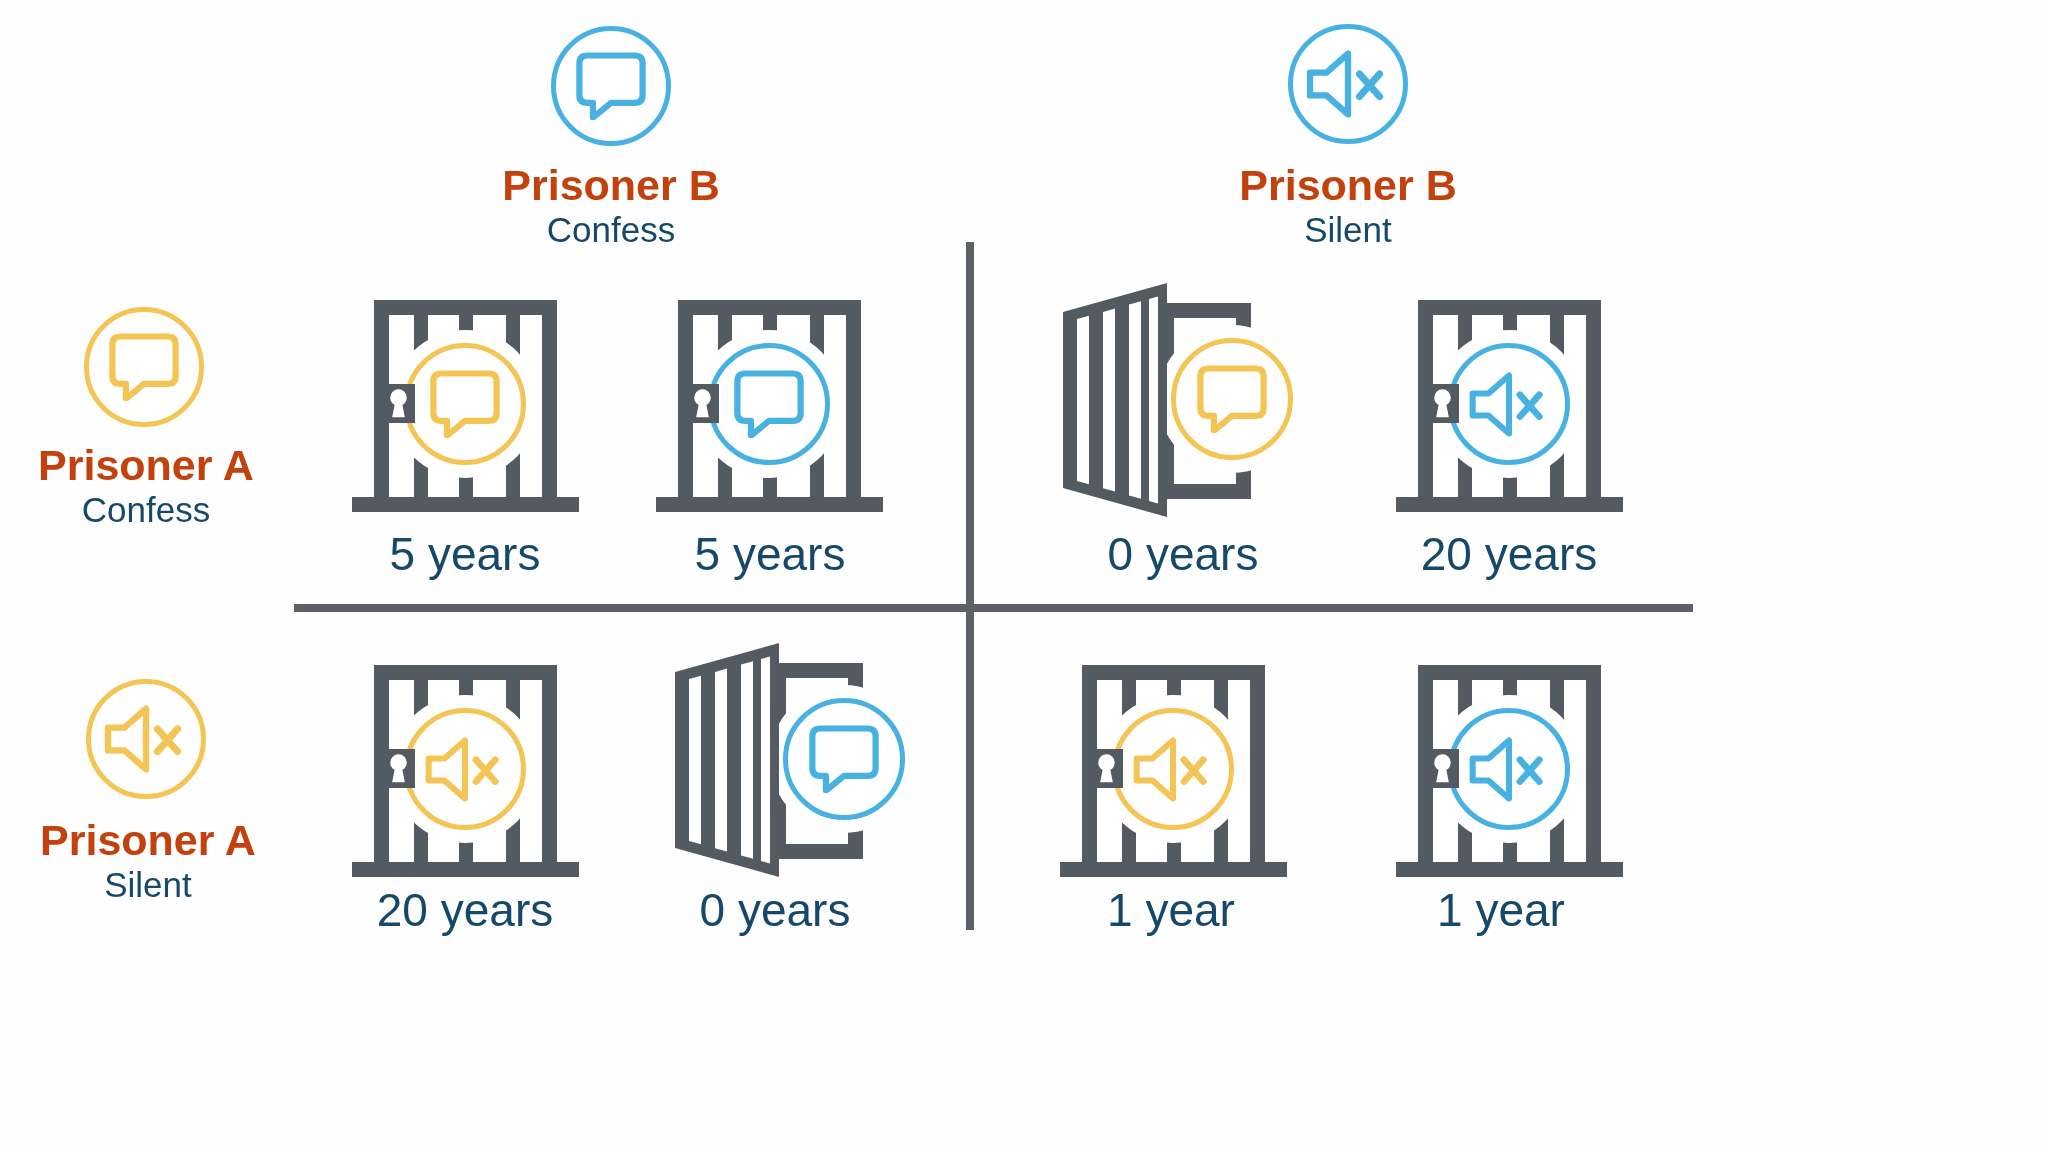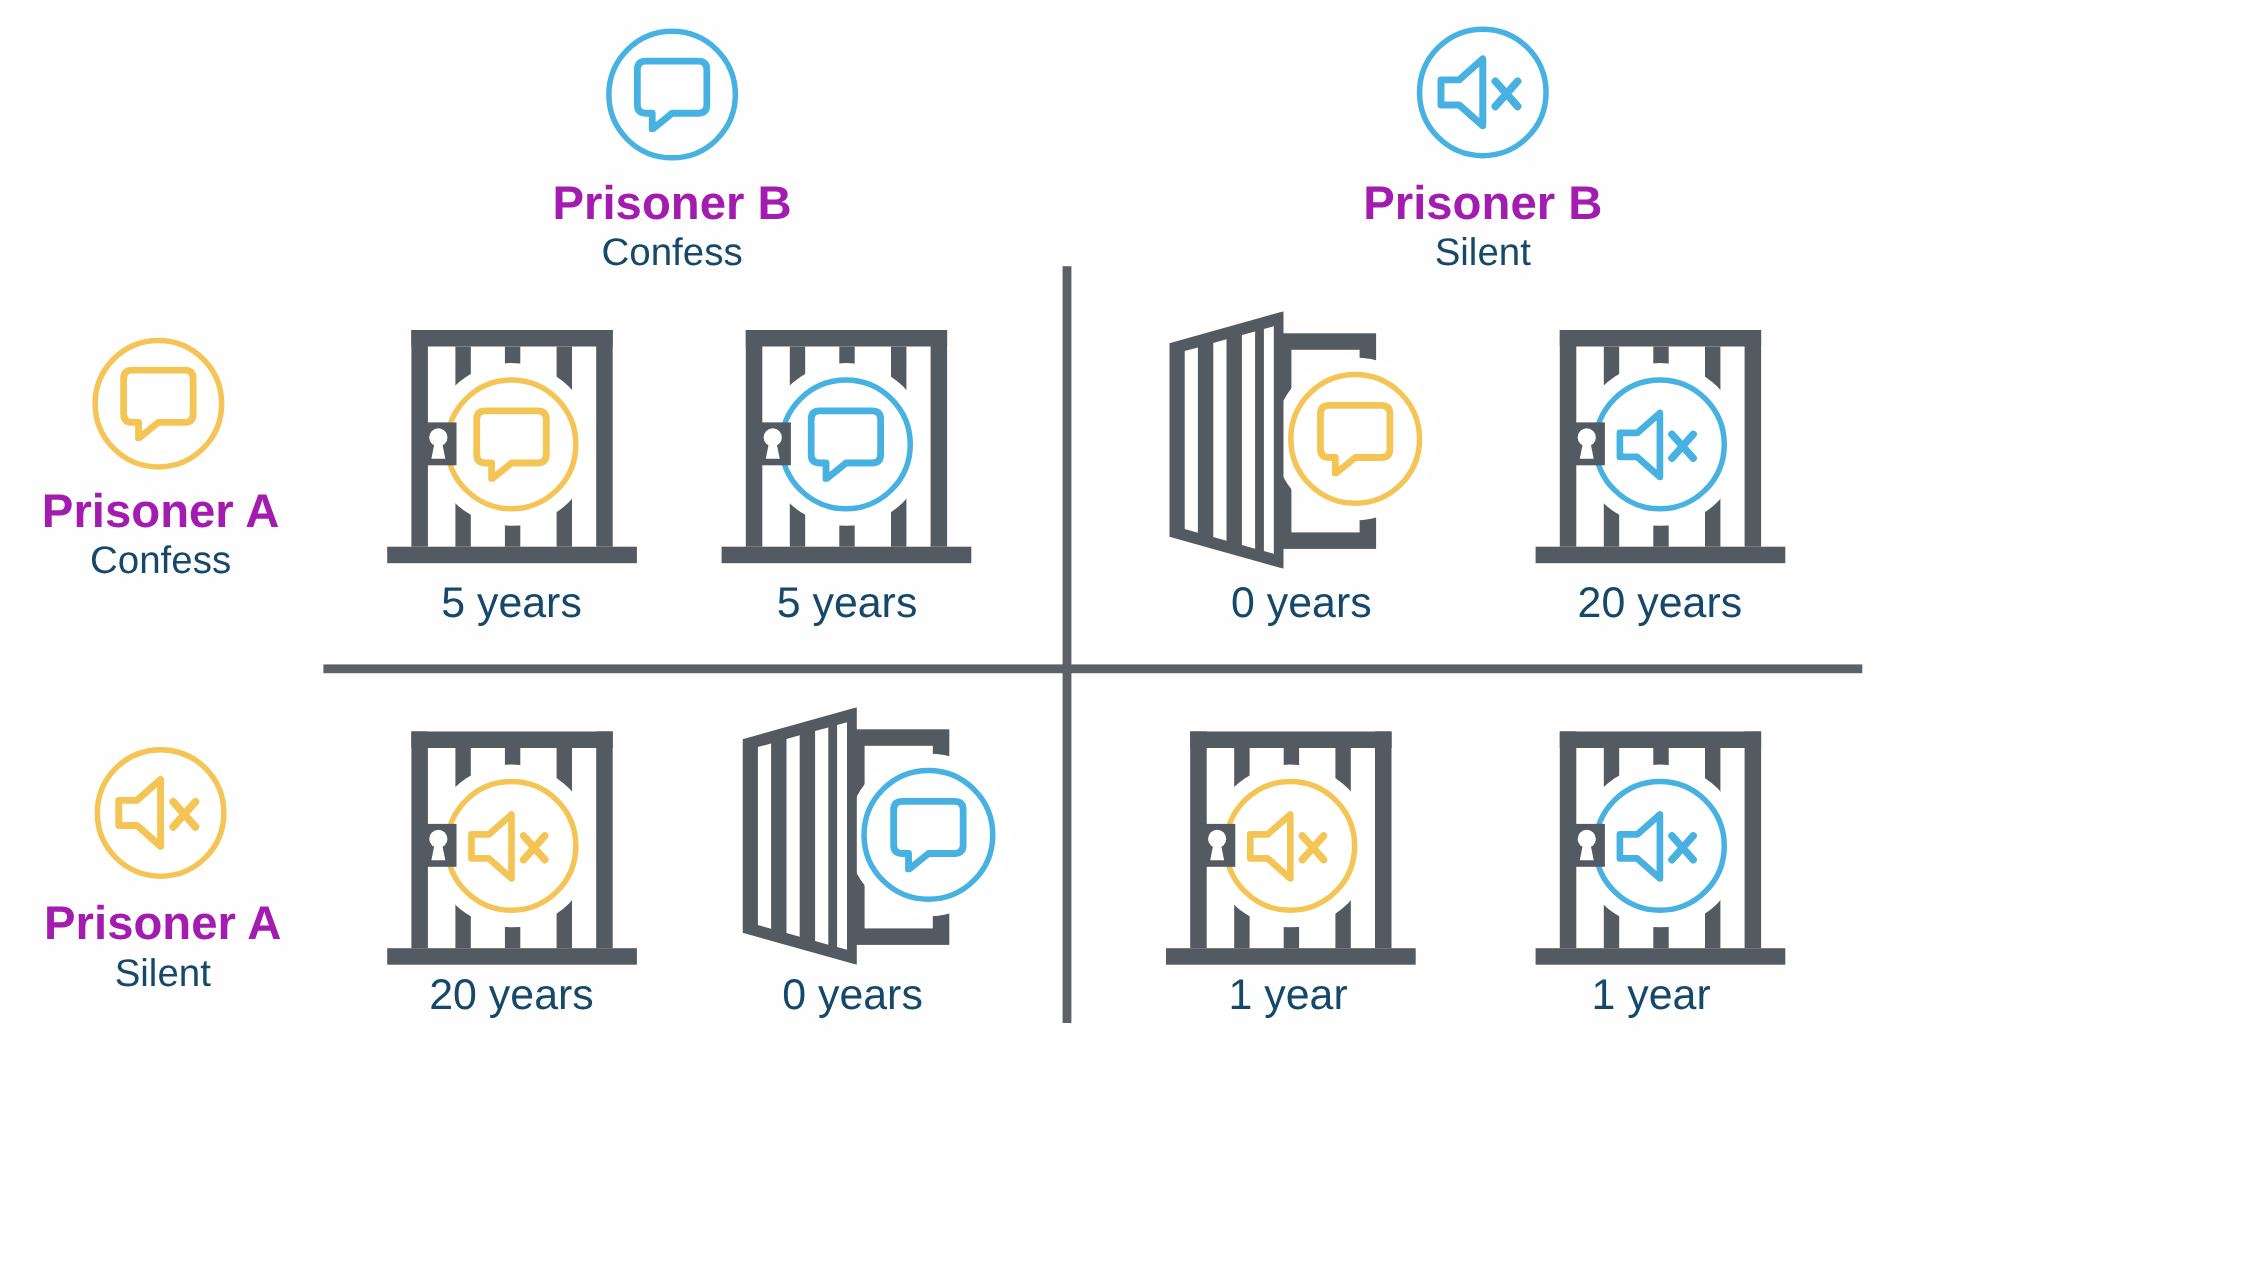--- a/index.html
+++ b/index.html
@@ -1,19 +1,19 @@
 <!DOCTYPE html>
 <html><head>
 <meta charset="utf-8">
 <style>
   html,body{margin:0;padding:0;background:#fff;}
   #canvas{position:relative;width:2048px;height:1152px;background:#fefefe;overflow:hidden;
           font-family:"Liberation Sans",sans-serif;}
   .hdr{position:absolute;width:420px;text-align:center;line-height:1.17;}
-  .hdr .l1{font-size:43px;font-weight:bold;color:#a21caf;}
+  .hdr .l1{font-size:43px;font-weight:bold;color:#c2410c;}
   .hdr .l2{font-size:35px;font-weight:normal;color:#16486A;}
   .hcircle{position:absolute;width:110px;height:110px;border-radius:50%;background:#fff;
            display:flex;align-items:center;justify-content:center;}
   .hcircle.blue{border:5px solid #47B1E2;color:#47B1E2;}
   .hcircle.yellow{border:5px solid #F4C455;color:#F4C455;}
   .divider{position:absolute;background:#5B6167;}
   
   .door{position:absolute;width:183px;height:212px;}
   .door .frame{position:absolute;left:0;top:0;width:153px;height:182px;
                border:15px solid #545A61;border-bottom:none;background:#fff;}
@@ -27,21 +27,21 @@
   .door .badge{left:30px;top:43px;z-index:2;}
   .lock{position:absolute;left:8px;top:84px;width:33px;height:39px;background:#545A61;z-index:3;}
   .lock svg{display:block;width:100%;height:100%;}
   
   .opendoor{position:absolute;width:195px;height:245px;}
   .opendoor .oframe{position:absolute;left:96px;top:20px;width:62px;height:166px;
                     border:15px solid #545A61;z-index:0;}
   .opendoor .badge{left:108px;top:55px;z-index:1;}
   .opendoor .leaf{position:absolute;left:0;top:0;z-index:2;}
   
-  .sentence{position:absolute;transform:translateX(-50%);font-size:39px;color:#16486A;white-space:nowrap;}
+  .sentence{position:absolute;transform:translateX(-50%);font-size:46px;color:#16486A;white-space:nowrap;}
 </style>
 </head>
 <body>
 
 <svg width="0" height="0" style="position:absolute">
   <defs>
     <g id="bubble">
       <path d="M10 3 H52 Q59 3 59 10 V38 Q59 45 52 45 H31 L15 58 V45 H10 Q3 45 3 38 V10 Q3 3 10 3 Z" fill="#fff" stroke="currentColor" stroke-width="5.5" stroke-linejoin="round"></path>
     </g>
     <g id="mute">

